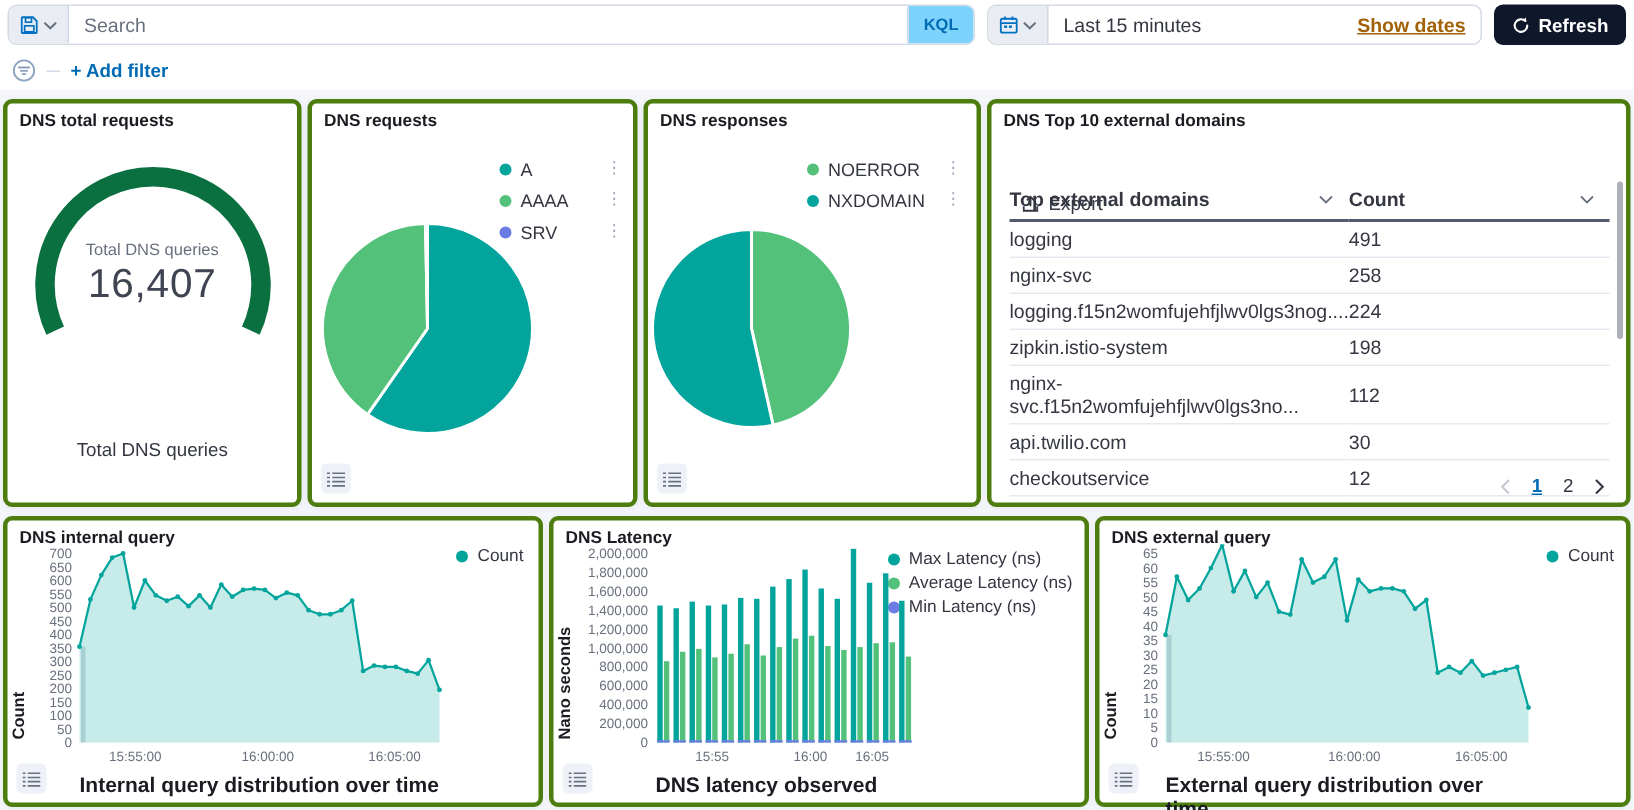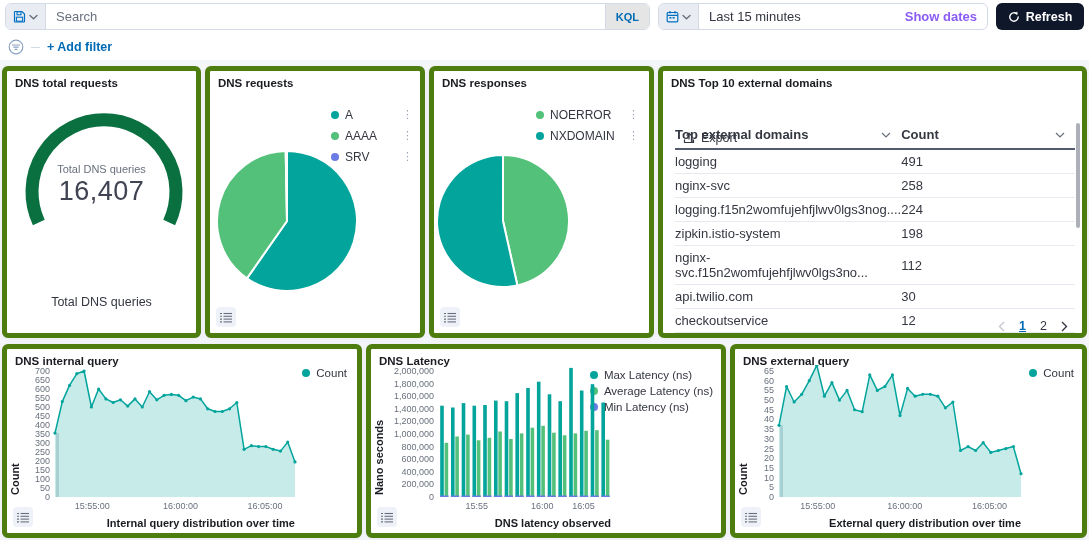--- a/index.html
+++ b/index.html
@@ -4,34 +4,34 @@
 <style>
   * { margin:0; padding:0; box-sizing:border-box; }
   html,body { width:1089px; height:540px; font-family:"Liberation Sans","DejaVu Sans",sans-serif; background:#fff; position:relative; overflow:hidden; }
 
   
   .topbar { position:absolute; left:0; top:0; width:1089px; height:33px; display:flex; align-items:center; padding:0 5px 0 5px; gap:8px; background:#fff; }
   .querybar { flex:1; height:27px; display:flex; align-items:stretch; border:1px solid #d3dae6; border-radius:6px; background:#fff; overflow:hidden; max-width:653px; }
   .accessory { background:#e9edf3; display:flex; align-items:center; gap:3px; padding:0 7px; border-right:1px solid #d3dae6; cursor:pointer; }
   .querybar input { flex:1; border:none; outline:none; font-size:13px; padding:0 10px; color:#343741; font-family:inherit; }
   .querybar input::placeholder { color:#69707d; }
-  .kql { background:#e5e5e5; border-left:1px solid #d3dae6; display:flex; align-items:center; padding:0 10px; font-size:11px; font-weight:700; color:#006bb4; cursor:pointer; }
+  .kql { background:#7dd3fc; border-left:1px solid #d3dae6; display:flex; align-items:center; padding:0 10px; font-size:11px; font-weight:700; color:#006bb4; cursor:pointer; }
   .datepicker { width:330px; height:27px; display:flex; align-items:stretch; border:1px solid #d3dae6; border-radius:6px; background:#fff; overflow:hidden; }
   .timerange { flex:1; display:flex; align-items:center; padding:0 10px; font-size:13px; color:#343741; cursor:pointer; }
-  .showdates { display:flex; align-items:center; padding:0 10px; font-size:13px; font-weight:600; color:#8b5cf6; cursor:pointer; }
+  .showdates { display:flex; align-items:center; padding:0 10px; font-size:13px; font-weight:600; color:#a16207; cursor:pointer;text-decoration:underline; }
   .refreshbtn { width:88px; height:27px; background:#0f172a; color:#fff; border:none; border-radius:6px; font-size:12.5px; font-weight:600; display:flex; align-items:center; justify-content:center; gap:6px; cursor:pointer; font-family:inherit; }
 
   
   .filterrow { position:absolute; left:8px; top:37px; height:20px; display:flex; align-items:center; gap:7px; }
   .dash { width:9px; border-top:1px solid #d3dae6; }
   .addfilter { font-size:12.5px; font-weight:600; color:#006bb4; cursor:pointer; }
 
   
   .dashbg { position:absolute; left:0; top:60px; width:1089px; height:480px; background:#f4f6fa; }
-  .panel { position:absolute; background:#fff; border:5px solid #4d7c0f; border-radius:6px; box-shadow:0 1px 5px rgba(50,60,80,.06); z-index:1; }
+  .panel { position:absolute; background:#fff; border:3px solid #4d7c0f; border-radius:6px; box-shadow:0 1px 5px rgba(50,60,80,.06); z-index:1; }
   .ptitle { position:absolute; left:8px; top:6px; font-size:11.5px; font-weight:700; color:#1a1c21; white-space:nowrap; }
 
   
   .gauge-center { position:absolute; left:0; width:100%; text-align:center; }
   .gauge-label { top:92px; font-size:11px; color:#69707d; }
   .gauge-value { top:105px; font-size:27px; color:#404452; letter-spacing:.5px; }
   .gauge-bottom { top:224px; font-size:12.5px; font-weight:500; color:#343741; }
 
   
   .plegend { position:absolute; display:flex; flex-direction:column; }
@@ -55,21 +55,21 @@
   .pg-arrow { cursor:pointer; display:flex; }
   .scrollthumb { position:absolute; right:2px; top:52px; width:4px; height:105px; background:rgba(105,112,125,.55); border-radius:2px; }
 
   
   .chartsvg { position:absolute; left:0; top:16px; }
   .tick { font-size:9px; fill:#69707d; font-family:"Liberation Sans","DejaVu Sans",sans-serif; }
   .clegend { position:absolute; display:flex; flex-direction:column; gap:4px; }
   .clegend .row { display:flex; align-items:center; gap:6px; cursor:pointer; }
   .clegend .lbl { font-size:11.5px; color:#343741; white-space:nowrap; }
   .ylab { position:absolute; left:2px; top:30px; height:116px; display:flex; align-items:center; writing-mode:vertical-rl; transform:rotate(180deg); font-size:11px; font-weight:700; color:#1a1c21; }
-  .xtitle { position:absolute; font-size:11px; font-weight:700; color:#1a1c21; text-align:right; }
+  .xtitle { position:absolute; font-size:14px; font-weight:700; color:#1a1c21; text-align:left; }
 </style>
 </head>
 <body>
 
 <div class="topbar">
   <div class="querybar">
     <div class="accessory">
       <svg width="13" height="13" viewBox="0 0 13 13">
           <path d="M2 1.5h7l2.5 2.5v7.5a.5.5 0 0 1-.5.5H2a.5.5 0 0 1-.5-.5v-9.5a.5.5 0 0 1 .5-.5z" fill="none" stroke="#0071c2" stroke-width="1.2"></path>
           <rect x="4" y="1.8" width="4" height="3" fill="none" stroke="#0071c2" stroke-width="1.1"></rect>

